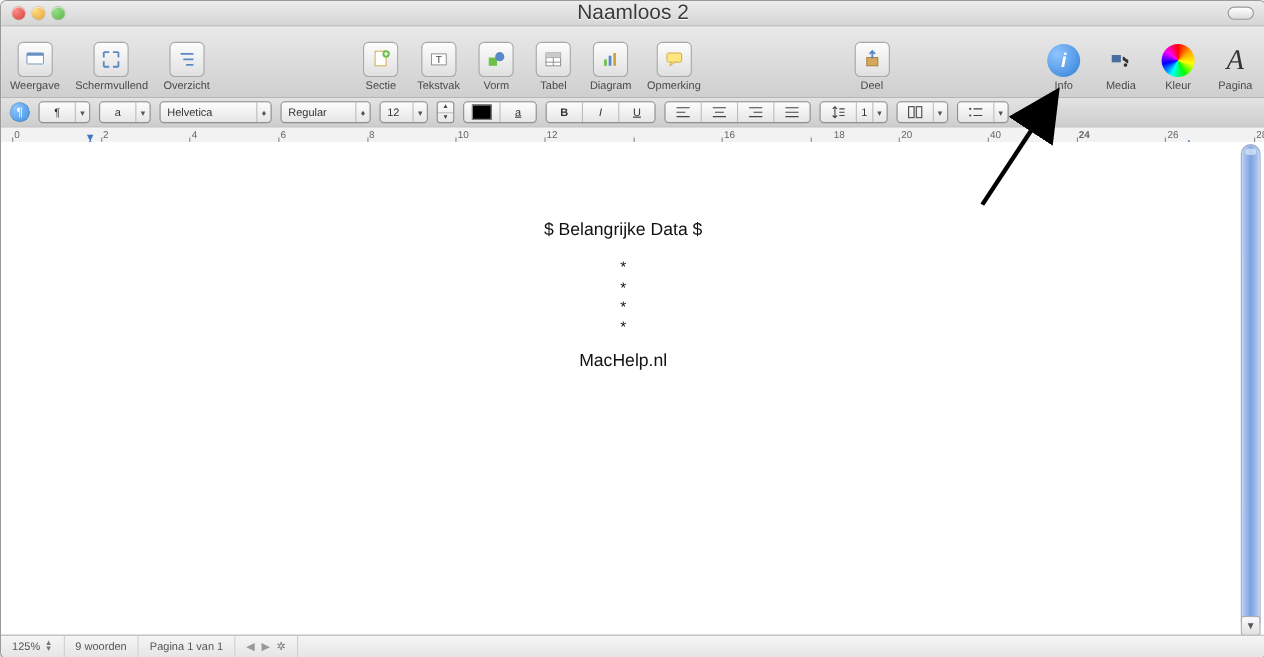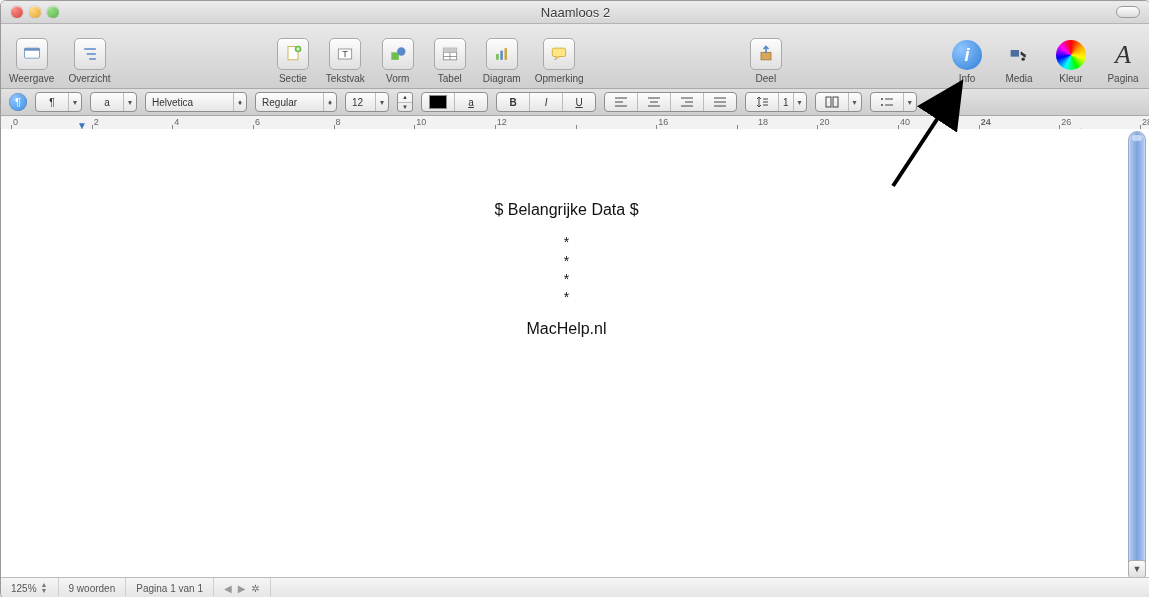--- a/index.html
+++ b/index.html
@@ -4,21 +4,21 @@
 <style>
   html,body{margin:0;padding:0;font-family:"Lucida Grande","Helvetica Neue",Arial,sans-serif;font-size:11px;color:#333;background:#fff}
   .window{width:1149px;height:597px;border:1px solid #9a9a9a;border-radius:6px;overflow:hidden;box-shadow:0 10px 30px rgba(0,0,0,.35);position:relative;background:#fff}
   
   .titlebar{height:22px;background:linear-gradient(#ececec,#d5d5d5);border-bottom:1px solid #b3b3b3;display:flex;align-items:center;position:relative}
   .traffic{display:flex;gap:6px;padding-left:10px}
   .tl{width:12px;height:12px;border-radius:50%;box-shadow:inset 0 1px 1px rgba(255,255,255,.6),0 0 1px rgba(0,0,0,.5)}
   .tl.red{background:radial-gradient(circle at 30% 30%,#ff8b85,#d0413a)}
   .tl.yel{background:radial-gradient(circle at 30% 30%,#ffd97f,#e1a335)}
   .tl.grn{background:radial-gradient(circle at 30% 30%,#96e08a,#58b246)}
-  .title{position:absolute;left:0;right:0;text-align:center;font-size:13px;color:#3a3a3a;text-shadow:0 1px 0 #fff;pointer-events:none}
+  .title{position:absolute;left:0;right:0;text-align:center;font-size:19px;color:#3a3a3a;text-shadow:0 1px 0 #fff;pointer-events:none}
   .titlebar .pill{position:absolute;right:10px;width:22px;height:10px;border:1px solid #9a9a9a;border-radius:6px;background:linear-gradient(#fff,#dcdcdc)}
   
   .toolbar{height:60px;background:linear-gradient(#e9e9e9,#cfcfcf);border-bottom:1px solid #a9a9a9;display:flex;align-items:flex-end;padding:0 8px 4px}
   .tgroup{display:flex;gap:14px}
   .spacer{flex:1}
   .tbtn{display:flex;flex-direction:column;align-items:center;gap:3px;min-width:38px;color:#4a4a4a;font-size:10px}
   .tbtn .ic{width:30px;height:30px;border:1px solid #a9a9a9;border-radius:5px;background:linear-gradient(#fdfdfd,#e0e0e0);display:flex;align-items:center;justify-content:center;box-shadow:0 1px 0 #fff inset}
   .ic svg{width:20px;height:20px}
   .ic.round{border-radius:50%}
   .ic.noborder{border:none;background:none;box-shadow:none}
@@ -74,20 +74,28 @@
   <div class="toolbar">
     <div class="tgroup">
       <div class="tbtn">
         <div class="ic">
             <svg viewBox="0 0 24 24">
               <rect x="3" y="5" width="18" height="12" rx="1" fill="#fff" stroke="#6a90c4"></rect>
               <rect x="3" y="5" width="18" height="3" fill="#6a90c4"></rect>
             </svg>
           </div>
         <span>Weergave</span>
+      </div>
+      <div class="tbtn">
+        <div class="ic">
+            <svg viewBox="0 0 24 24">
+              <path d="M4 4h6M4 4v6M20 4h-6M20 4v6M4 20h6M4 20v-6M20 20h-6M20 20v-6" stroke="#5b89c8" stroke-width="2" fill="none"></path>
+            </svg>
+          </div>
+        <span>Schermvullend</span>
       </div>
       <div class="tbtn">
         <div class="ic">
             <svg viewBox="0 0 24 24">
               <path d="M5 6h14M8 12h11M11 18h8" stroke="#5b89c8" stroke-width="2"></path>
             </svg>
           </div>
         <span>Overzicht</span>
       </div>
     </div>

